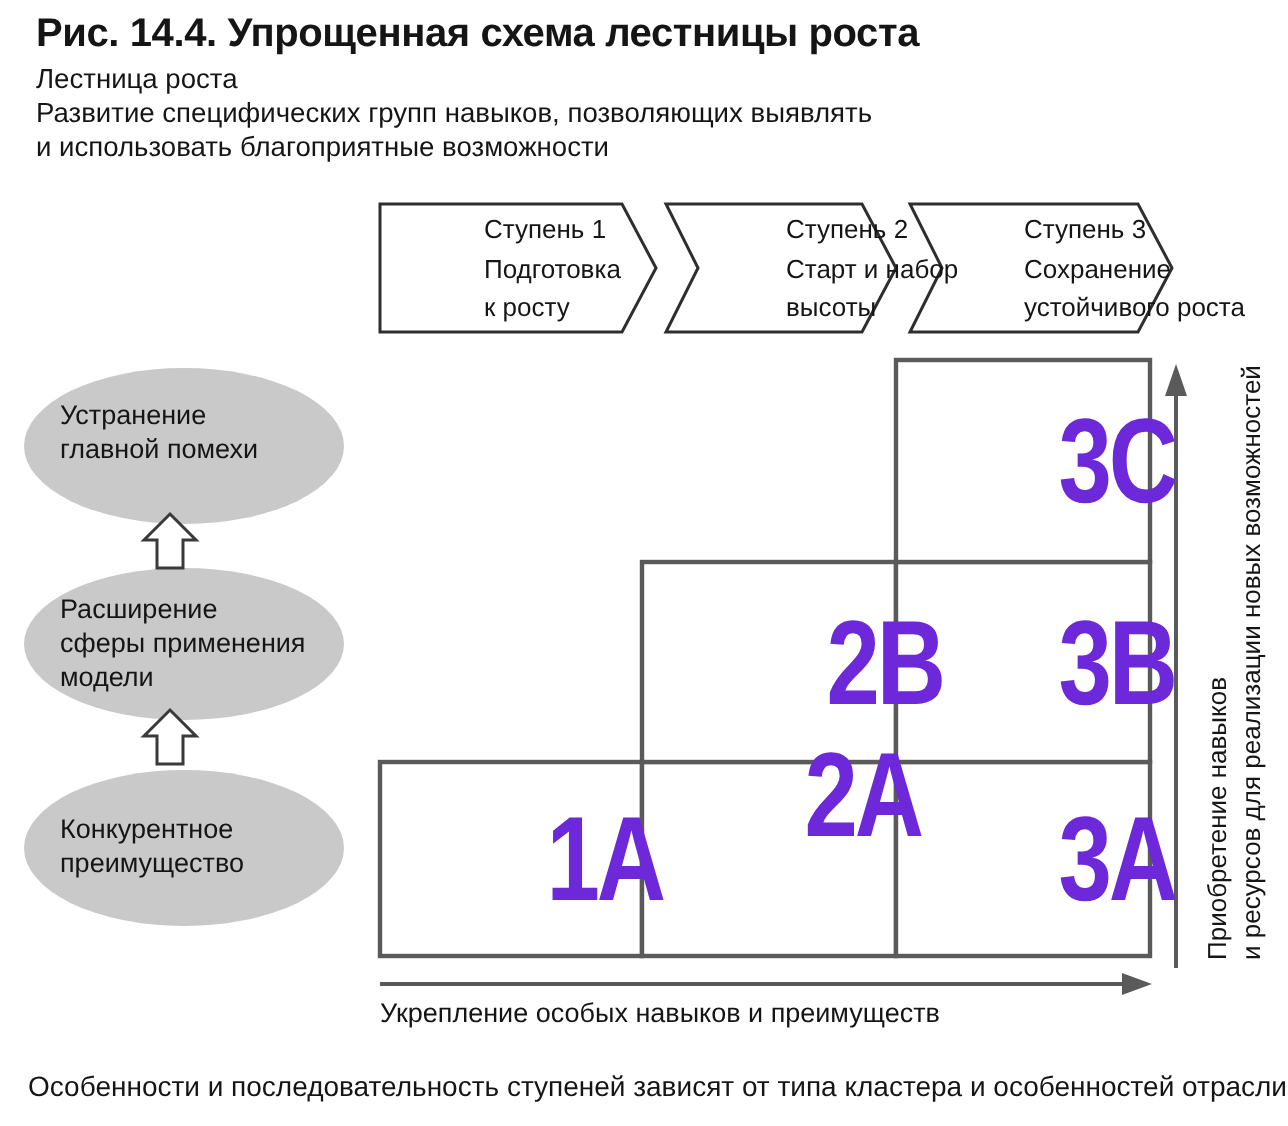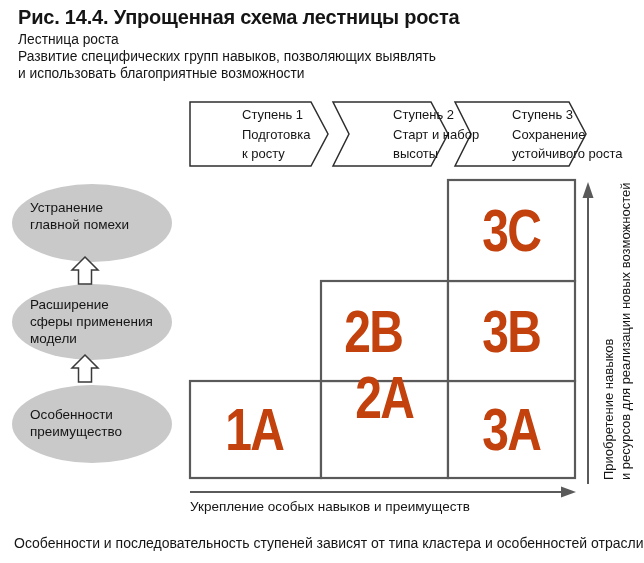--- a/index.html
+++ b/index.html
@@ -8,22 +8,22 @@
     font-family:"Liberation Sans",sans-serif;color:#151515;
     -webkit-font-smoothing:antialiased;
   }
   .abs{position:absolute;}
   svg.geom{position:absolute;left:0;top:0;}
   .title{left:18px;top:6px;font-size:20px;font-weight:bold;letter-spacing:-0.2px;white-space:nowrap;}
   .subtitle{left:18px;top:31px;font-size:13.8px;line-height:17px;white-space:nowrap;}
   .ln{display:block;}
   .stage-text{top:105px;font-size:13px;line-height:19.5px;white-space:nowrap;margin-left:40px;}
   .cell-label{
-    display:flex;align-items:center;justify-content:center;
-    font-size:60px;font-weight:bold;color:#c2410c;
+    display:flex;align-items:center;justify-content:flex-end;
+    font-size:60px;font-weight:bold;color:#6d28d9;padding-left:20px;
   }
   .cell-label .squeeze{display:inline-block;transform:scaleX(0.8);letter-spacing:-2px;}
   .ellipse-text{font-size:13.5px;line-height:17px;white-space:nowrap;}
   .x-label{left:190px;top:499px;width:386px;font-size:13.5px;}
   .y-label{
     left:470px;top:310px;width:300px;height:40px;
     transform:rotate(-90deg);transform-origin:50% 50%;
     font-size:13px;line-height:17px;text-align:left;white-space:nowrap;
   }
   .caption{left:14px;top:535px;font-size:14px;white-space:nowrap;}
@@ -95,41 +95,41 @@
 
   <div class="abs cell-label" style="left:190px;top:381px;width:129px;height:97px">
     <span class="squeeze">1A</span>
   </div>
   <div class="abs cell-label" style="left:321px;top:362px;width:127px;height:70px">
     <span class="squeeze">2A</span>
   </div>
   <div class="abs cell-label" style="left:448px;top:381px;width:127px;height:97px">
     <span class="squeeze">3A</span>
   </div>
-  <div class="abs cell-label" style="left:304px;top:281px;width:138px;height:100px">
+  <div class="abs cell-label" style="left:321px;top:281px;width:138px;height:100px">
     <span class="squeeze">2B</span>
   </div>
   <div class="abs cell-label" style="left:448px;top:281px;width:127px;height:100px">
     <span class="squeeze">3B</span>
   </div>
   <div class="abs cell-label" style="left:448px;top:180px;width:127px;height:101px">
     <span class="squeeze">3C</span>
   </div>
 
   <div class="abs ellipse-text" style="left:30px;top:199px">
     <span class="ln">Устранение</span>
     <span class="ln">главной помехи</span>
   </div>
   <div class="abs ellipse-text" style="left:30px;top:296px">
     <span class="ln">Расширение</span>
     <span class="ln">сферы применения</span>
     <span class="ln">модели</span>
   </div>
   <div class="abs ellipse-text" style="left:30px;top:406px">
-    <span class="ln">Особенности</span>
+    <span class="ln">Конкурентное</span>
     <span class="ln">преимущество</span>
   </div>
 
   <div class="abs x-label">Укрепление особых навыков и преимуществ</div>
   <div class="abs y-label">
     <span class="ln">Приобретение навыков</span>
     <span class="ln">и ресурсов для реализации новых возможностей</span>
   </div>
 
   <div class="abs caption">Особенности и последовательность ступеней зависят от типа кластера и особенностей отрасли.</div>

